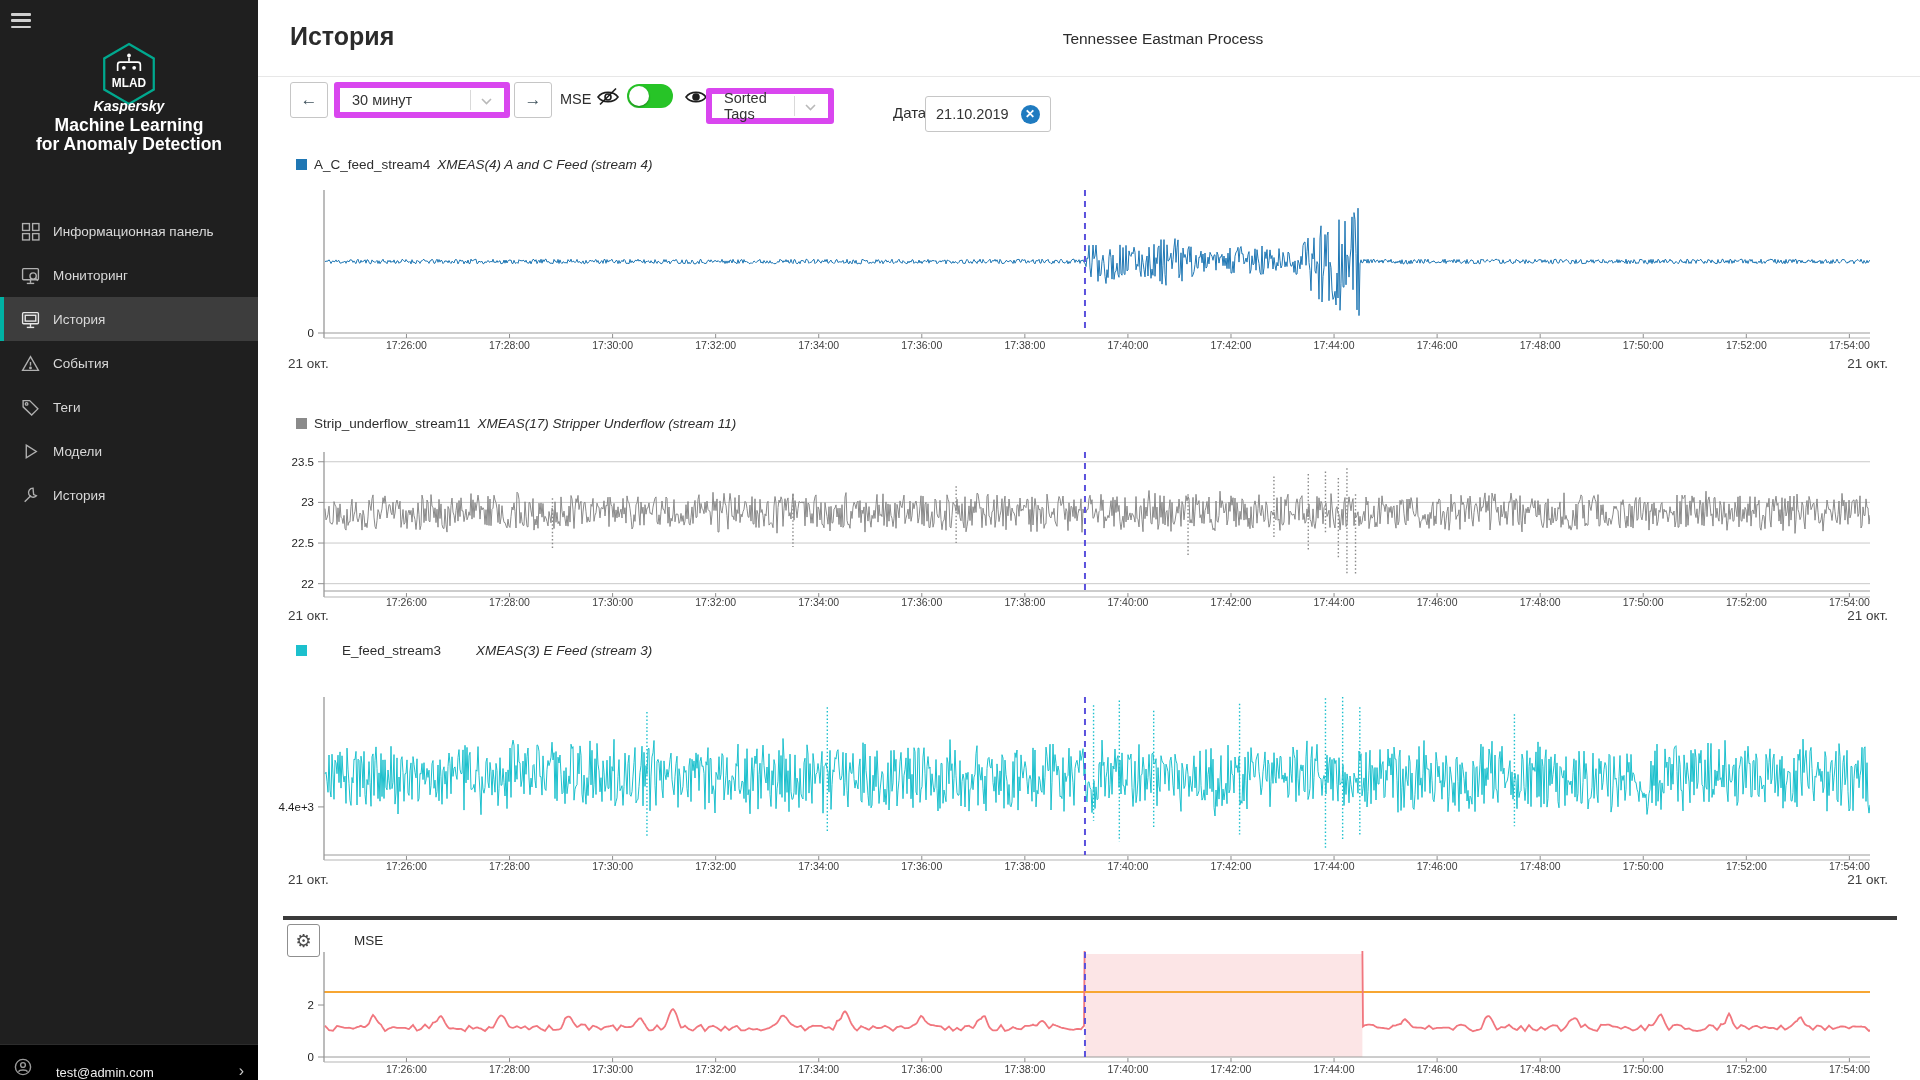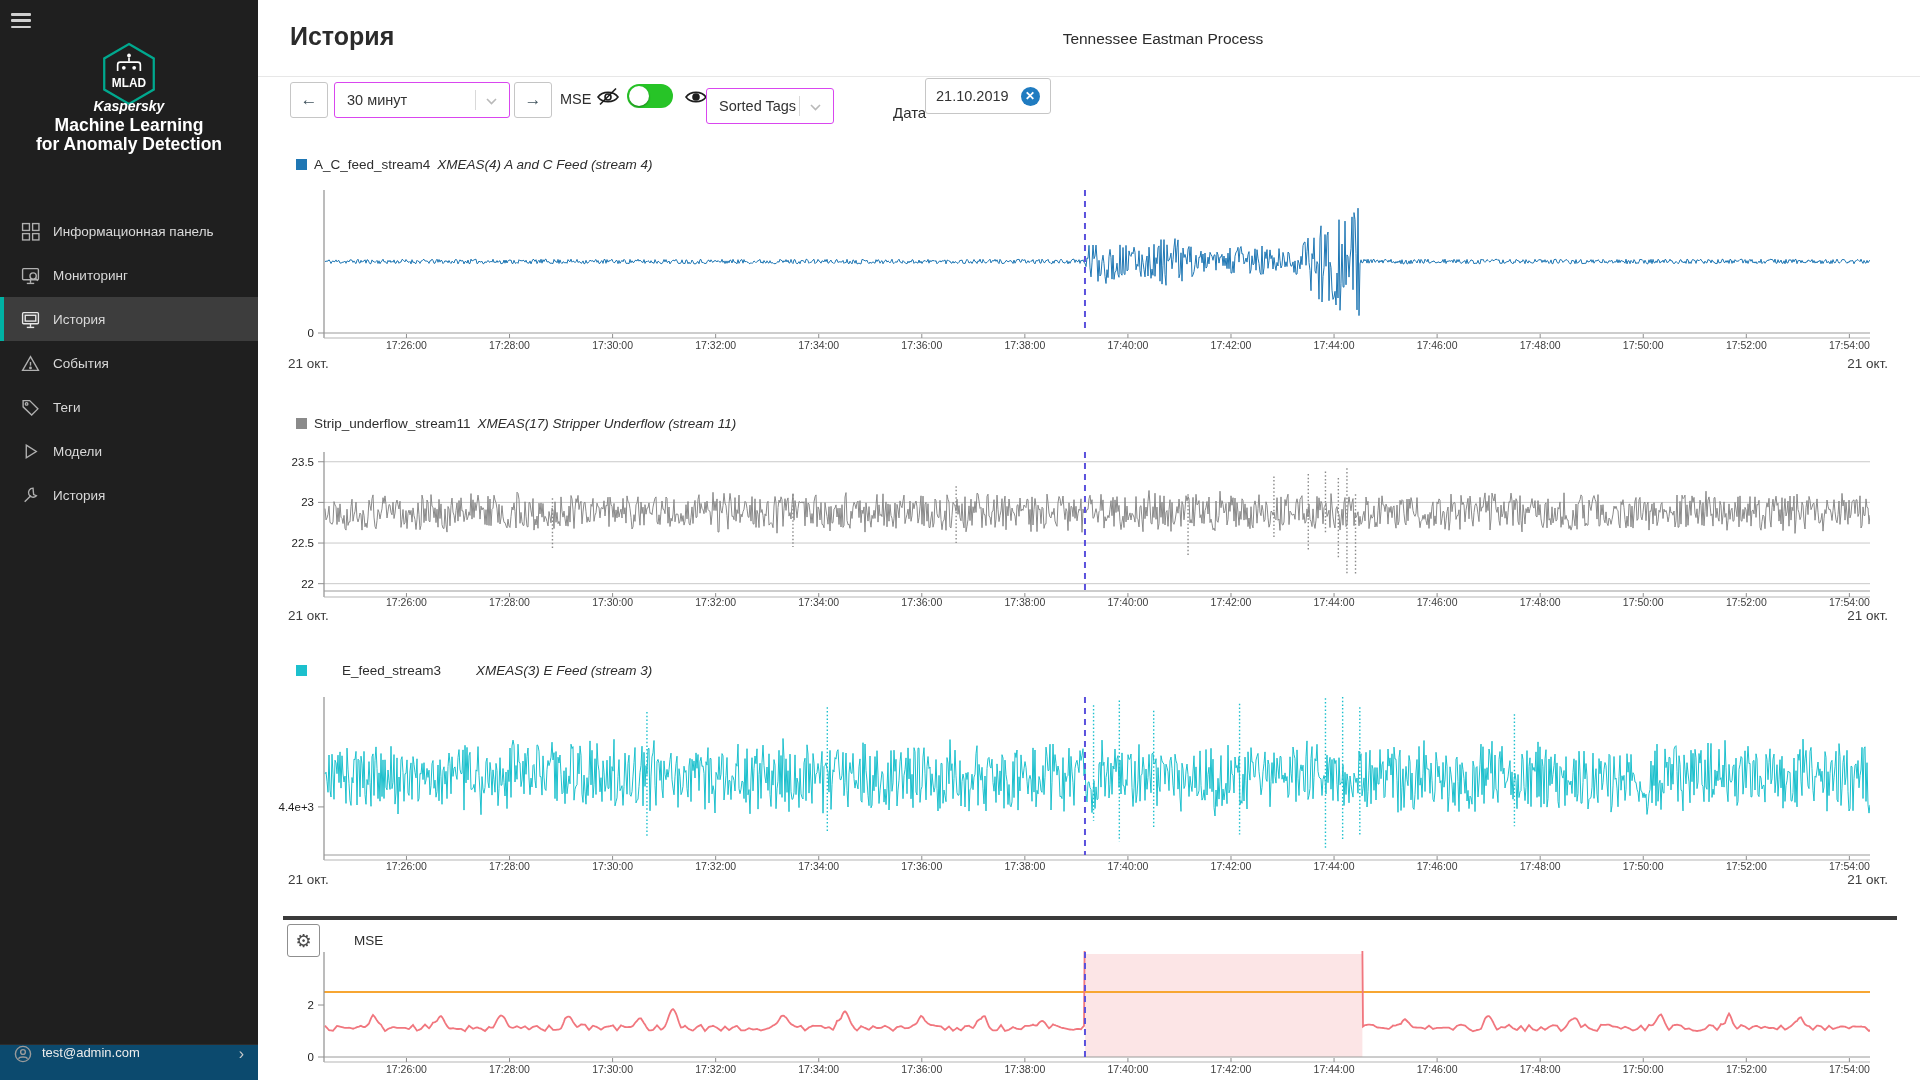--- a/index.html
+++ b/index.html
@@ -17,36 +17,36 @@
     font-size:14px; font-weight:700; color:#fff;font-style:italic; }
   .product { position:absolute; top:116px; width:100%; text-align:center;
     font-size:17.5px; font-weight:700; color:#fff; line-height:19px; }
   .menu { position:absolute; top:209px; left:0; width:100%; list-style:none; }
   .menu-item { height:44px; display:flex; align-items:center; gap:13px;
     padding-left:21px; font-size:13.5px; color:#d9d9d9; cursor:pointer; }
   .menu-item .mi-icon { width:19px; height:19px; flex:0 0 19px; display:flex;
     align-items:center; justify-content:center; }
   .menu-item.active { background:#3d3d3d; border-left:4px solid #00b2a4; padding-left:17px; }
   .user-row { position:absolute; left:0; bottom:0; width:100%; height:36px;
-    background:#0c4a6e; border-top:1px solid #2c2c2c; display:flex; align-items:flex-start;
-    padding:0 14px; gap:10px; cursor:pointer; }
+    background:#000000; border-top:1px solid #2c2c2c; display:flex; align-items:flex-end;
+    padding:0 14px; gap:24px; cursor:pointer; }
   .user-row .email { font-size:13px; color:#ededed; }
   .user-row .chev { margin-left:auto; color:#c9c9c9; font-size:16px; }
 
   
   .content { position:absolute; left:258px; top:0; width:1662px; height:1080px; background:#fff; }
   .page-title { position:absolute; left:32px; top:22px; font-size:25px; font-weight:700; color:#2b2b2b; }
   .subtitle { position:absolute; left:905px; top:30px; transform:translateX(-50%);
     font-size:15.5px; color:#2b2b2b; white-space:nowrap; }
   .header-divider { position:absolute; left:0; top:76px; width:100%; height:1px; background:#e7e7e7; }
 
   .btn-square { position:absolute; width:38px; height:36px; background:#fff;
     border:1px solid #c6c6c6; border-radius:3px; display:flex; align-items:center;
     justify-content:center; font-size:17px; color:#41545e; cursor:pointer; }
-  .select-box { position:absolute; height:36px; background:#fff; border:1px solid #d946ef;
+  .select-box { position:absolute; height:36px; background:#fff; border:6px solid #d946ef;
     border-radius:3px; display:flex; align-items:center; padding:0 12px;
     font-size:14.5px; color:#333; cursor:pointer; }
   .select-box .divider { width:1px; height:20px; background:#d9d9d9; margin-left:auto; }
   .select-box .chevron { margin-left:10px; }
   .tool-label { position:absolute; font-size:14.5px; color:#2e2e2e; }
   .toggle { position:absolute; width:46px; height:24px; border-radius:12px; cursor:pointer; }
   .toggle .knob { position:absolute; top:2px; left:2px; width:20px; height:20px;
     border-radius:50%; background:#fff; box-shadow:0 1px 2px rgba(0,0,0,.35); }
   .icon-btn { position:absolute; cursor:pointer; display:flex; align-items:center; justify-content:center; }
   .date-input { position:absolute; height:36px; background:#fff; border:1px solid #c6c6c6;
@@ -227,36 +227,36 @@
     <span class="divider"></span>
     <span class="chevron">
       <svg width="11" height="7" viewBox="0 0 11 7">
           <polyline points="1,1 5.5,5.5 10,1" fill="none" stroke="#b9b9b9" stroke-width="1.6"></polyline>
         </svg>
     </span>
   </div>
 
   <div class="tool-label" style="left:635px; top:104px; font-size:15px;">Дата</div>
 
-  <div class="date-input" style="left:667px; top:78px; width:126px;align-items:center;">
+  <div class="date-input" style="left:667px; top:96px; width:126px;align-items:center;">
     <span>21.10.2019</span>
     <span class="date-clear">✕</span>
   </div>
 
   <div class="legend" style="left:38px; top:157px;">
     <span class="swatch" style="background:#1f77b4"></span>
     <span>A_C_feed_stream4</span>
     <span class="desc">XMEAS(4) A and C Feed (stream 4)</span>
   </div>
   <div class="legend" style="left:38px; top:416px;">
     <span class="swatch" style="background:#8a8a8a"></span>
     <span>Strip_underflow_stream11</span>
     <span class="desc">XMEAS(17) Stripper Underflow (stream 11)</span>
   </div>
-  <div class="legend" style="left:38px; top:663px;gap:35px;">
+  <div class="legend" style="left:38px; top:643px;gap:35px;">
     <span class="swatch" style="background:#1cc0cd"></span>
     <span>E_feed_stream3</span>
     <span class="desc">XMEAS(3) E Feed (stream 3)</span>
   </div>
 
   <svg class="chart-svg" id="chart-0" style="top:182px;" height="200" width="1662">
       <clipPath id="clip0">
         <rect x="66" y="7" width="1546" height="145"></rect>
       </clipPath>
       <line x1="60" y1="151" x2="66" y2="151" stroke="#8f8f8f" stroke-width="1"></line>

